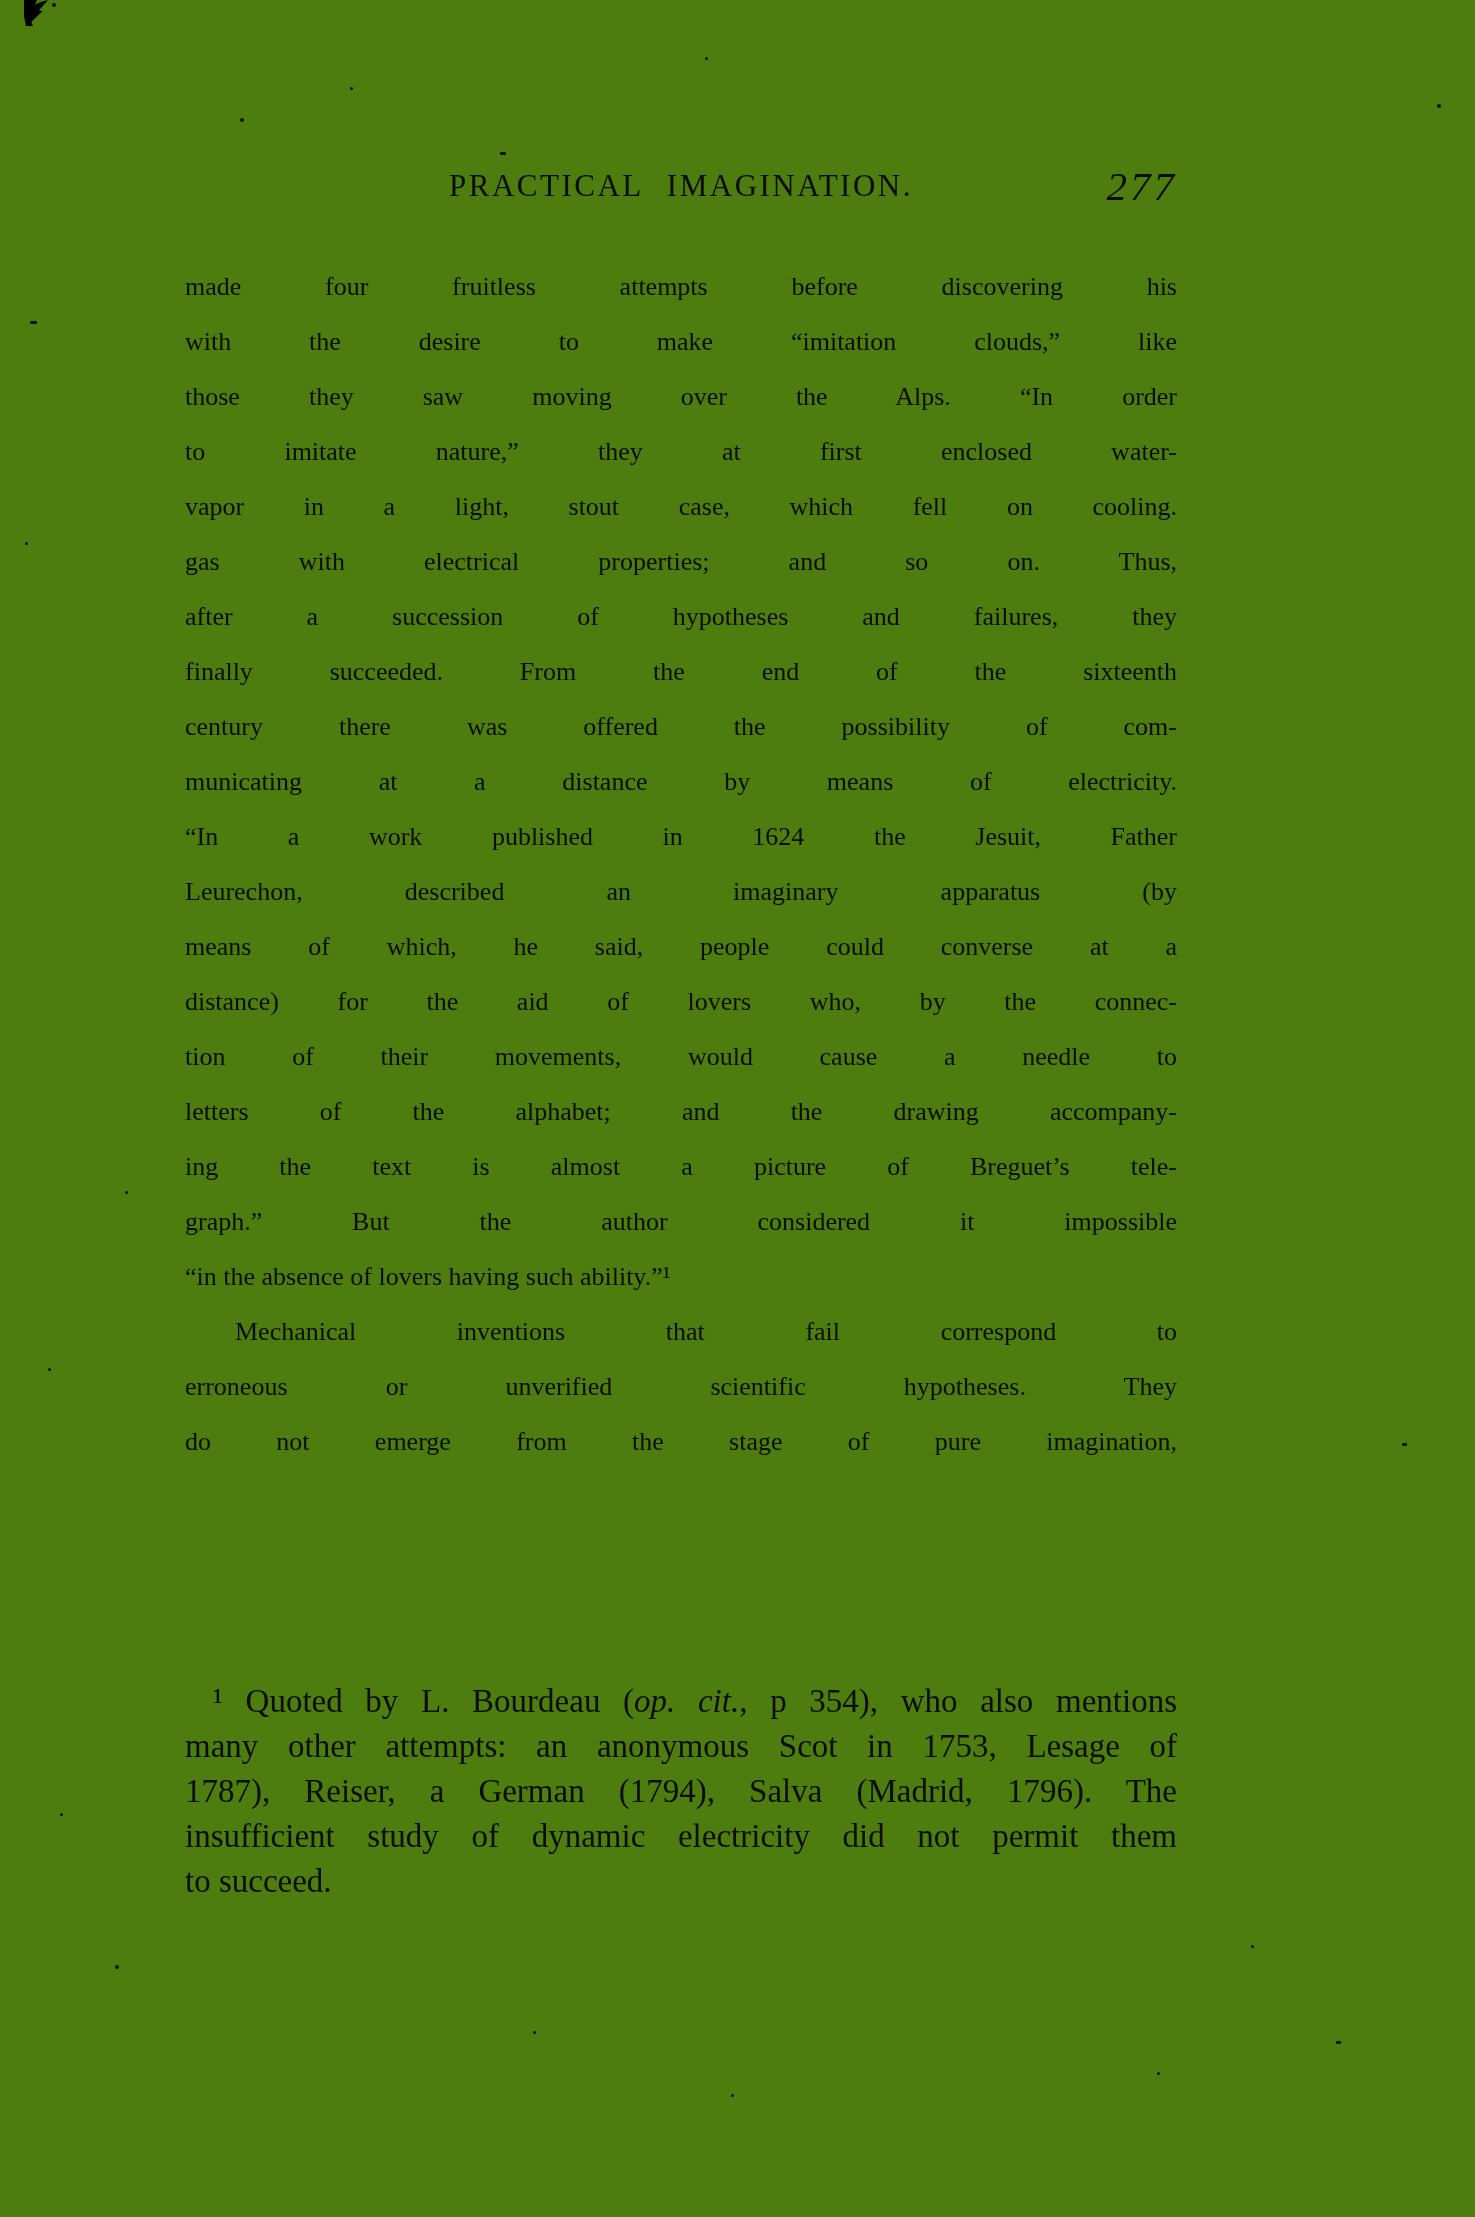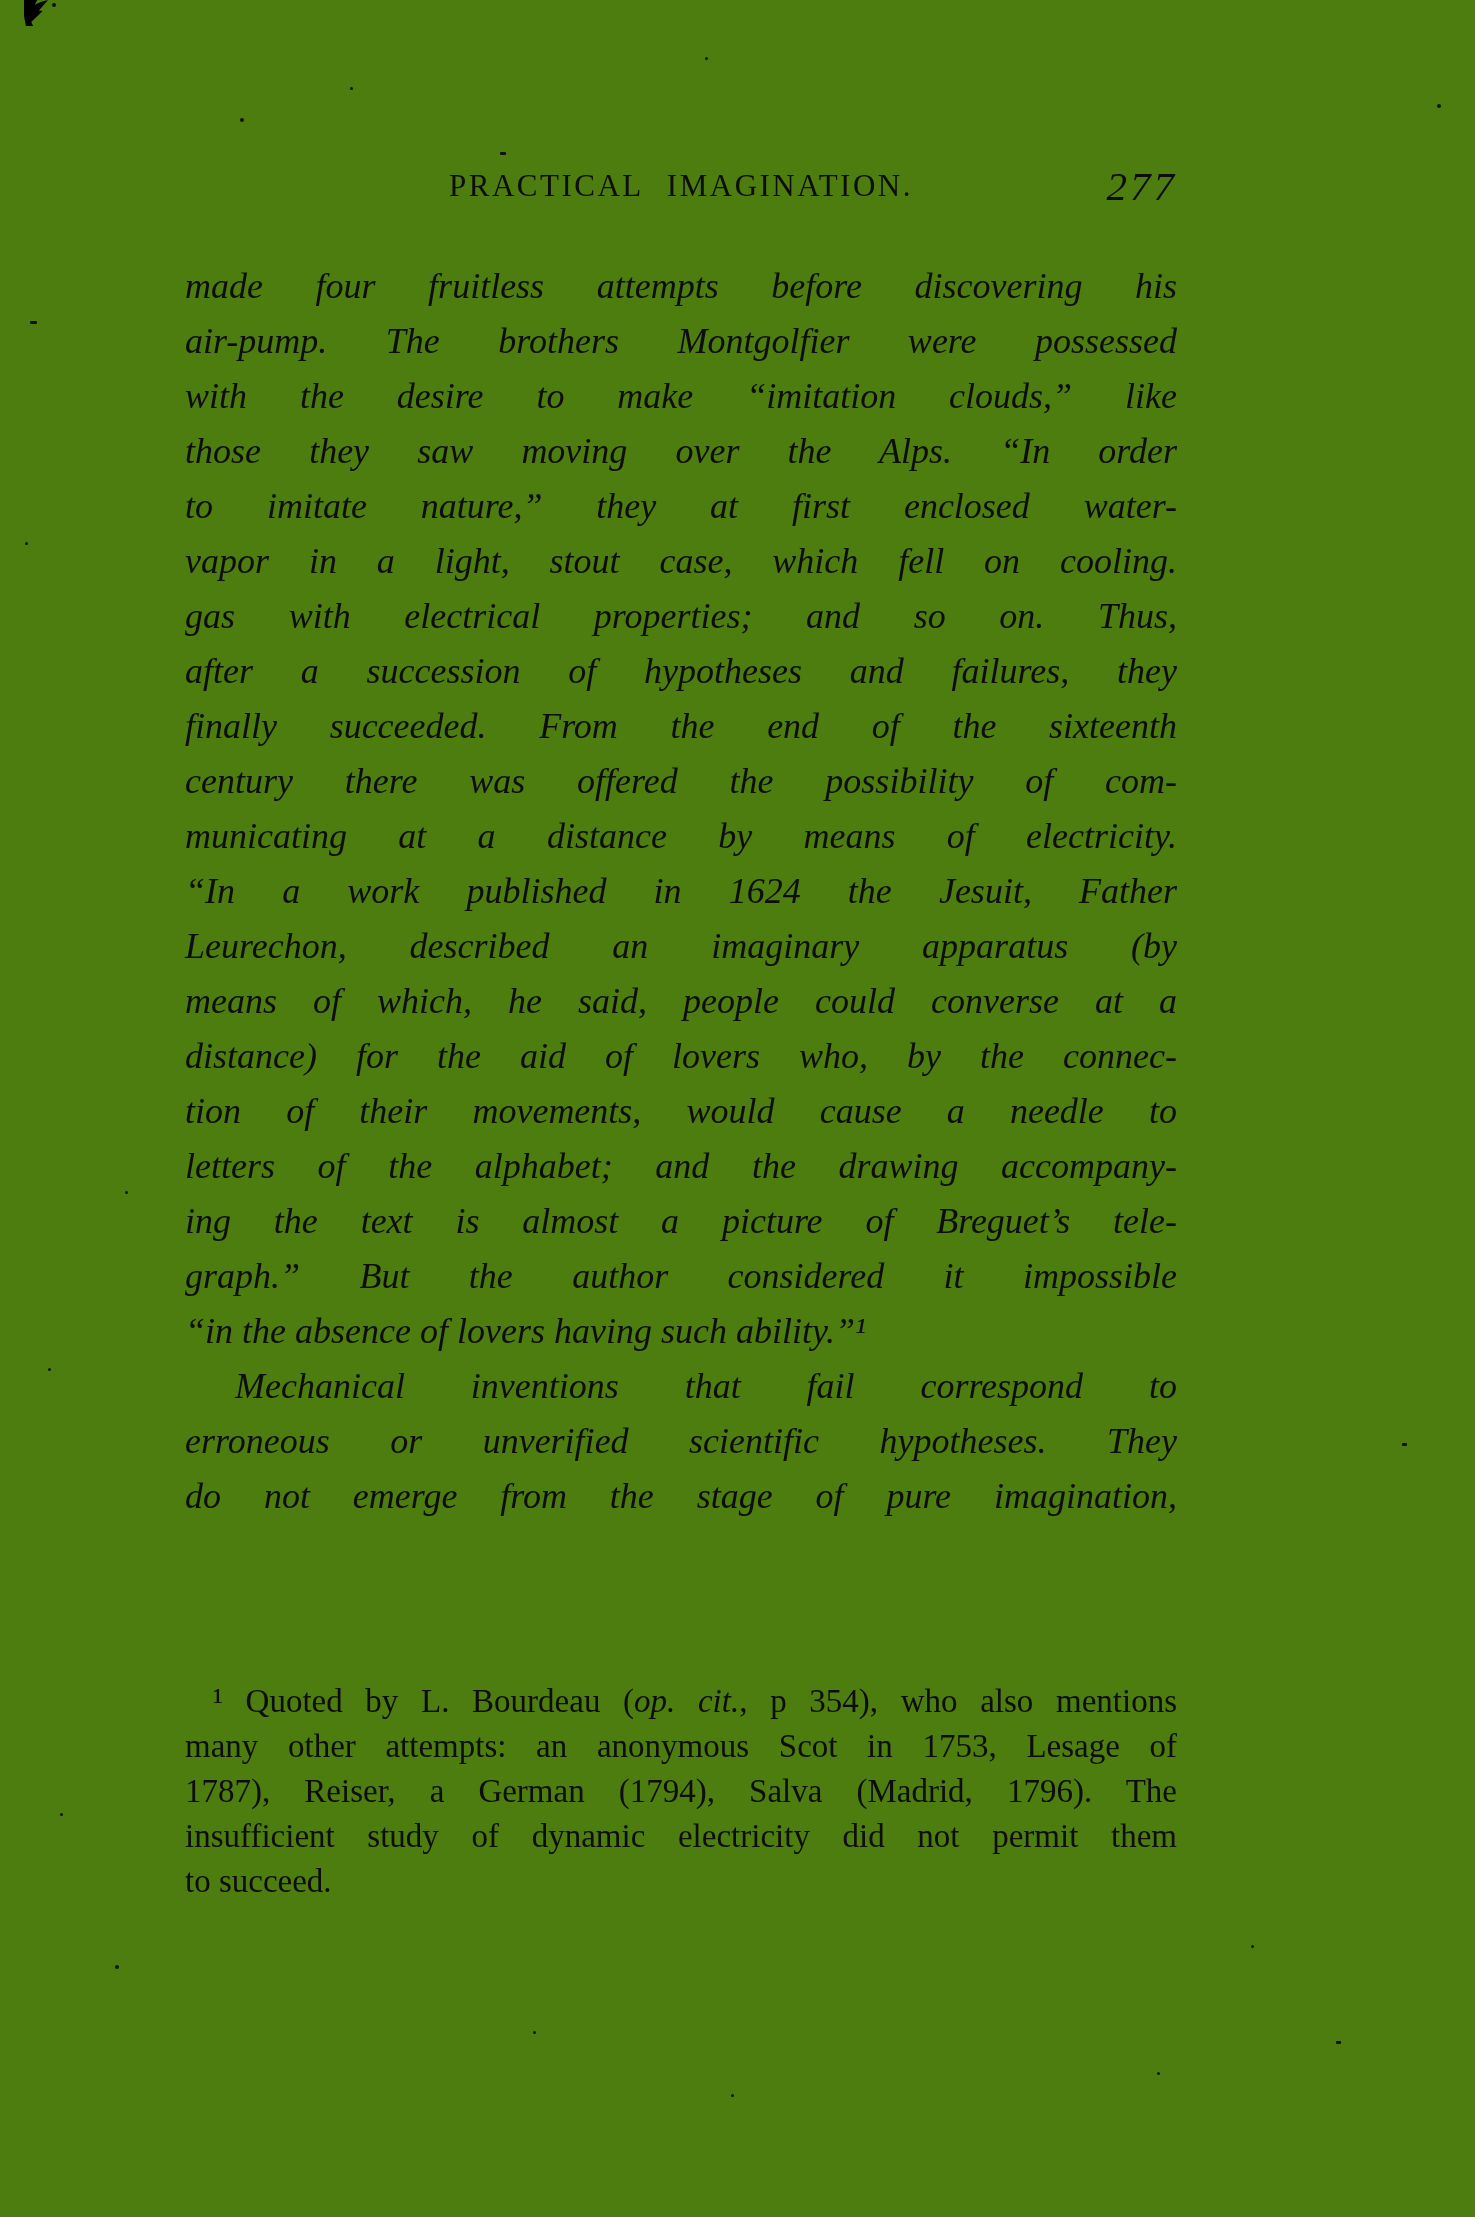--- a/index.html
+++ b/index.html
@@ -23,22 +23,21 @@
     white-space:nowrap;
   }
   .page-num {
     position:absolute; right:0; top:-6px;
     font-size:41px; font-style:italic; letter-spacing:3px;
   }
 
   
   .body-text {
     position:absolute; left:185px; top:259px; width:992px;
-    font-size:36px;
-    font-style:italic;
+    font-size:26px;
   }
   .bline {
     height:55px; line-height:55px;
     text-align:justify; text-align-last:justify;
   }
   .bline.short  { text-align-last:left; }
   .bline.indent { text-indent:50px; }
 
   
   .footnote {
@@ -87,21 +86,20 @@
   <div class="speck" style="left:1157px;top:2072px;width:3px;height:3px;"></div>
   <div class="speck" style="left:731px;top:2094px;width:3px;height:3px;"></div>
 
   <header class="running-head">
     <span class="head-title">PRACTICAL IMAGINATION.</span>
     <span class="page-num">277</span>
   </header>
 
   <main class="body-text">
     <div class="bline">made four fruitless attempts before discovering his</div>
-    <div class="bline">air-pump.  The brothers Montgolfier were possessed</div>
     <div class="bline">with the desire to make “imitation clouds,” like</div>
     <div class="bline">those they saw moving over the Alps.  “In order</div>
     <div class="bline">to imitate nature,” they at first enclosed water-</div>
     <div class="bline">vapor in a light, stout case, which fell on cooling.</div>
     <div class="bline">gas with electrical properties; and so on.  Thus,</div>
     <div class="bline">after a succession of hypotheses and failures, they</div>
     <div class="bline">finally succeeded.  From the end of the sixteenth</div>
     <div class="bline">century there was offered the possibility of com-</div>
     <div class="bline">municating at a distance by means of electricity.</div>
     <div class="bline">“In a work published in 1624 the Jesuit, Father</div>

